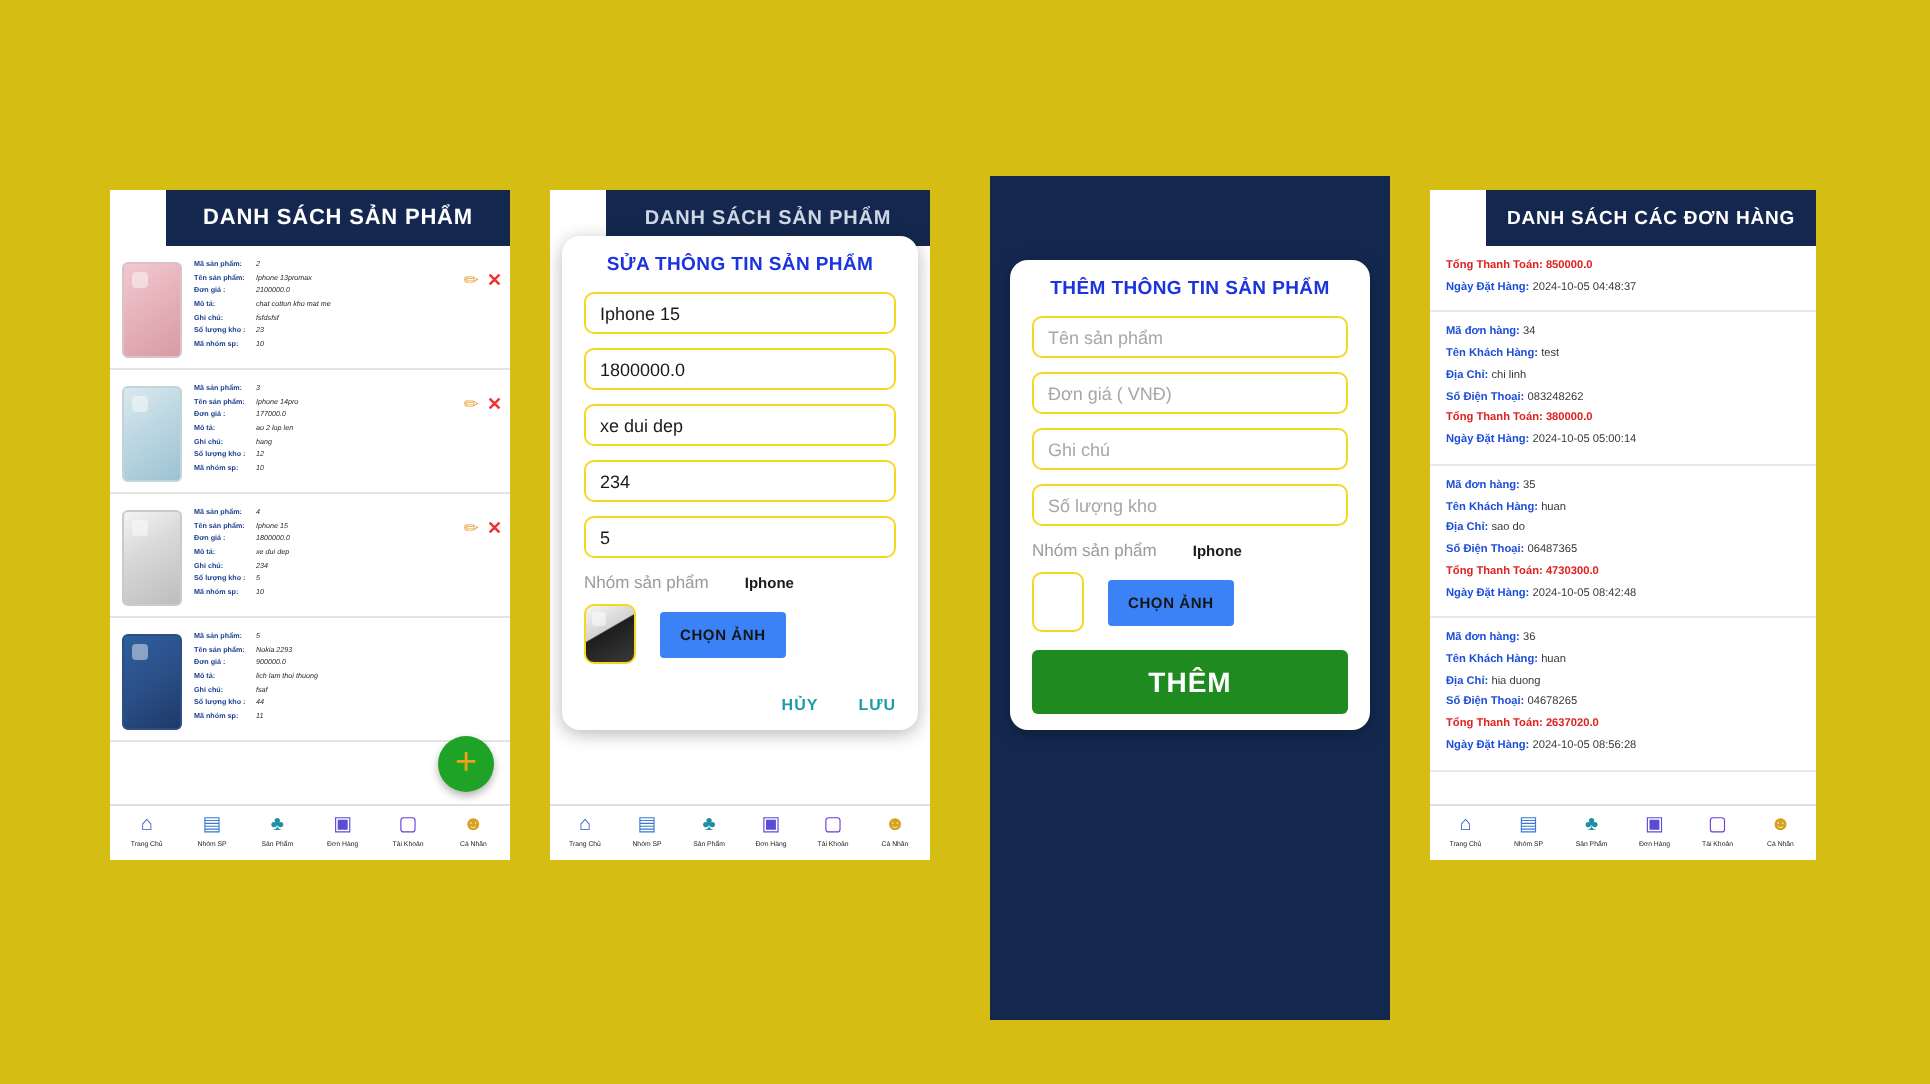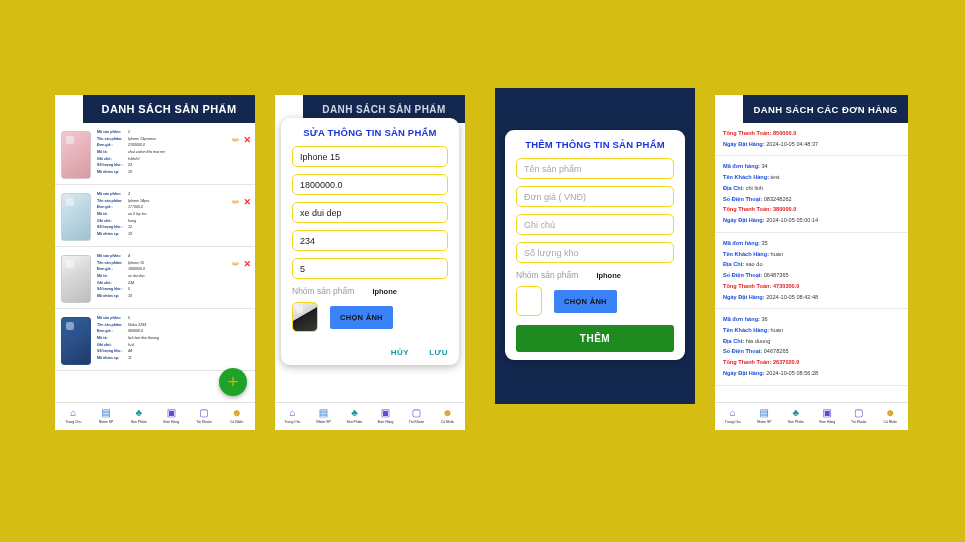--- a/index.html
+++ b/index.html
@@ -76,21 +76,21 @@
   }
   .nav-item { text-align: center; flex: 1 1 0; }
   .nav-glyph { font-size: 10px; line-height: 12px; display: block; }
   .nav-label { font-size: 3.4px; color: #222; display: block; line-height: 7px; }
   .g1 { color: #2d56d4; } .g2 { color: #3b7bd6; } .g3 { color: #1f8fa5; }
   .g4 { color: #5b4bd6; } .g5 { color: #6b3fd6; } .g6 { color: #d6a21f; }
 
   
   #phone-edit { left: 275px; top: 95px; width: 190px; height: 335px; }
   #phone-edit .app-header { height: 28px; font-size: 10px; color: #cfd6e4; }
-  #phone-add  { left: 495px; top: 88px; width: 200px; height: 316px; }
+  #phone-add  { left: 495px; top: 88px; width: 200px; height: 422px; }
 
   .dialog {
     background: #fff; border-radius: 9px;
     box-shadow: 0 2px 9px rgba(0,0,0,.28);
     padding: 9px 11px 8px 11px;
   }
   .dialog-title {
     text-align: center; color: #1b34e0; font-weight: bold;
     font-size: 9.5px; letter-spacing: .2px; margin-bottom: 8px;
   }
@@ -124,21 +124,21 @@
   }
   .dialog-actions { display: flex; justify-content: flex-end; gap: 20px; margin-top: 16px; }
   .link-btn {
     background: none; border: none; color: #1b9aa8; font-weight: bold;
     font-size: 8px; letter-spacing: .5px;
     font-family: "Liberation Sans", sans-serif;
   }
   .btn-green {
     display: block; width: 100%; margin-top: 9px;
     background: #1f8a1f; border: none; border-radius: 3px;
-    color: #fff; font-weight: bold; font-size: 10px; padding: 8px 0;
+    color: #fff; font-weight: bold; font-size: 14px; padding: 8px 0;
     letter-spacing: .5px; font-family: "Liberation Sans", sans-serif;
   }
 
   
   #phone-orders { left: 715px; top: 95px; width: 193px; height: 335px; }
   #phone-orders .app-header { height: 28px; font-size: 9.5px; }
   .olist { height: 279px; overflow: hidden; background: #fff; padding: 0 0 0 0; }
   .order-card { padding: 5px 8px 6px 8px; border-bottom: 1px solid #e8e8e8; }
   .oline { font-size: 5.6px; line-height: 1.92; white-space: nowrap; }
   .okey { color: #1b4ed8; font-weight: bold; }

